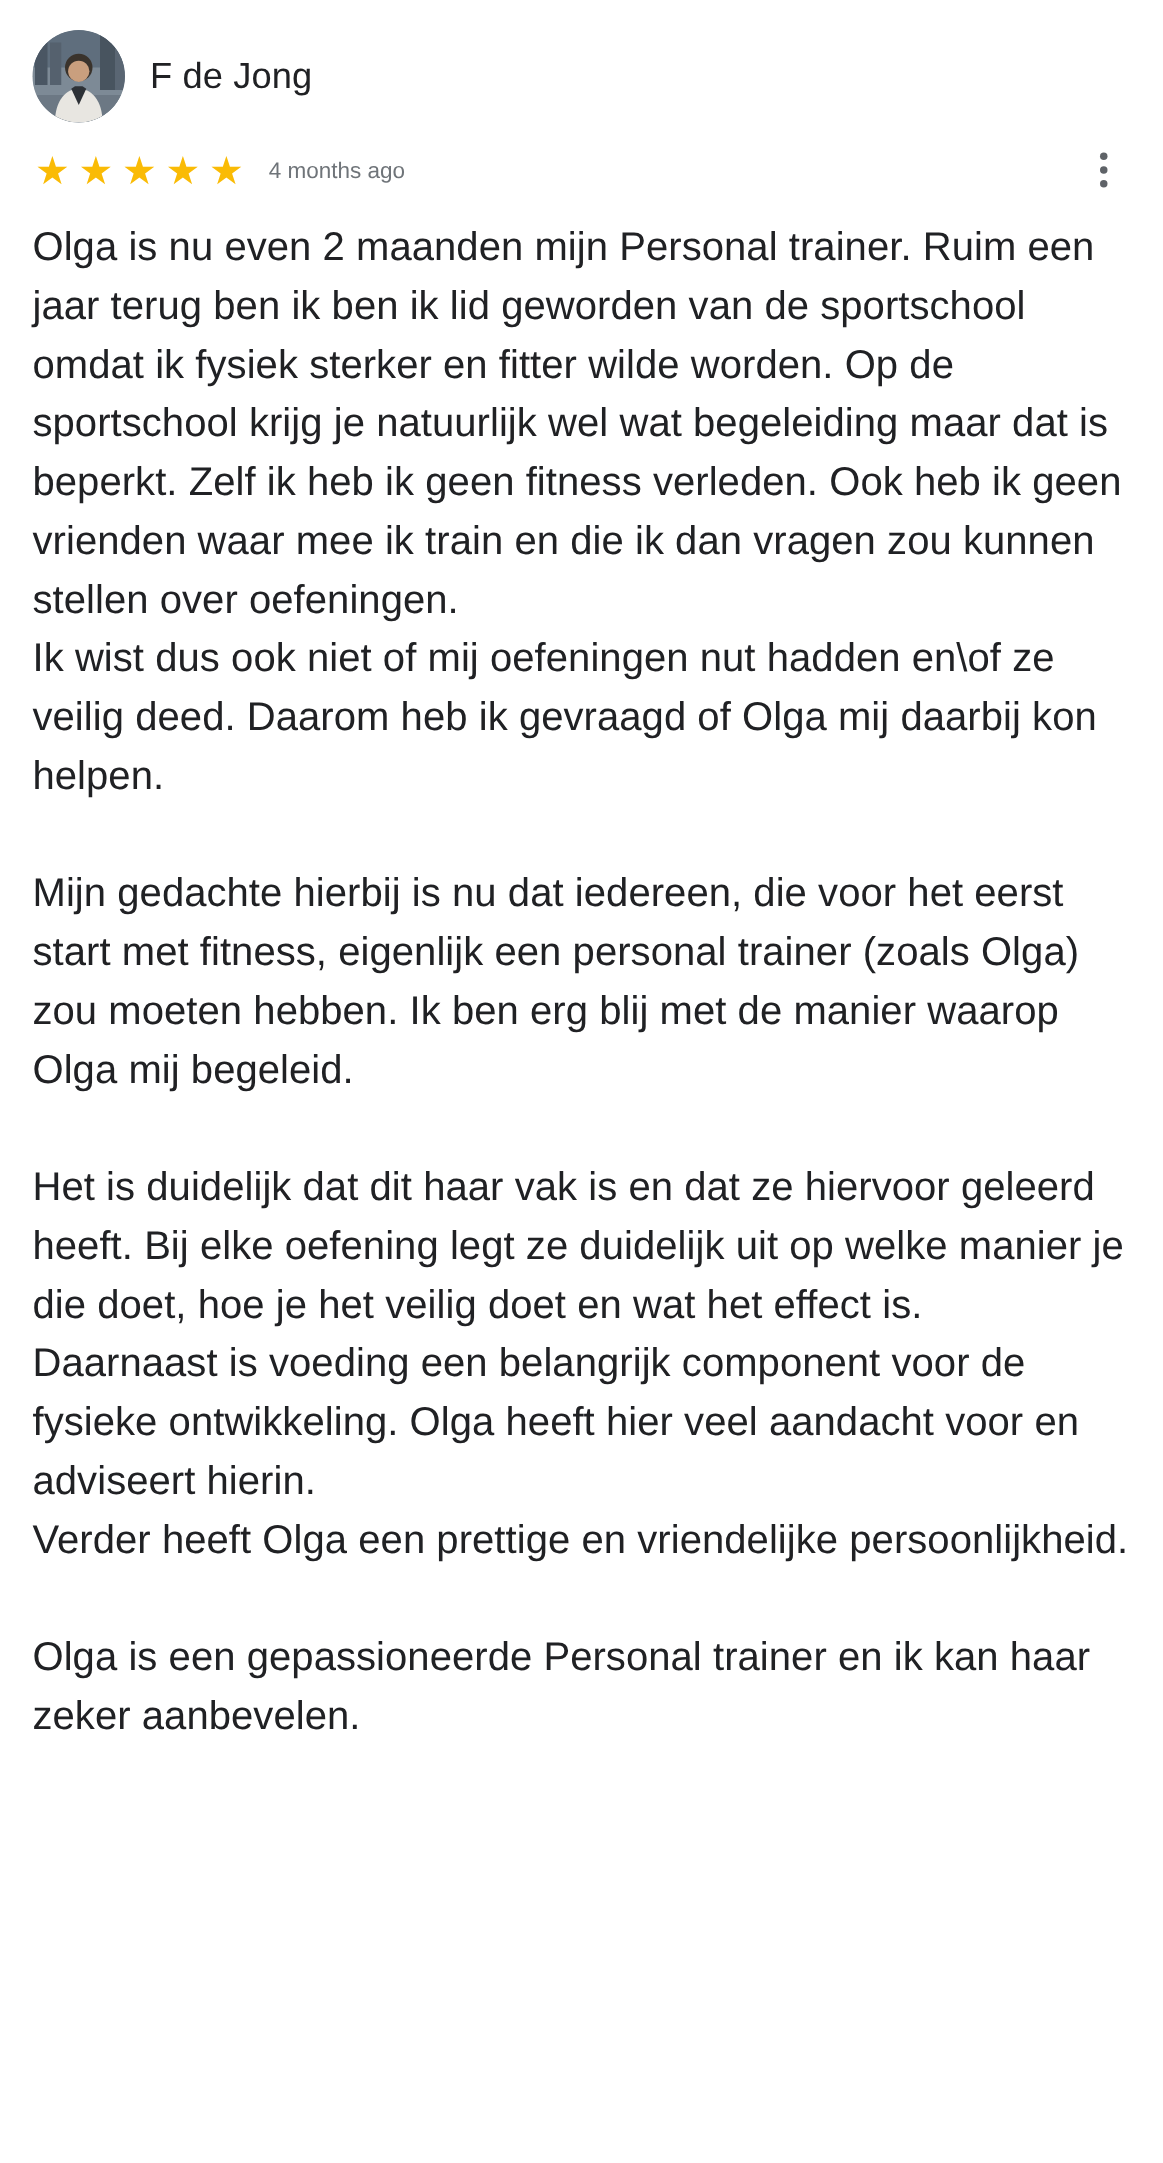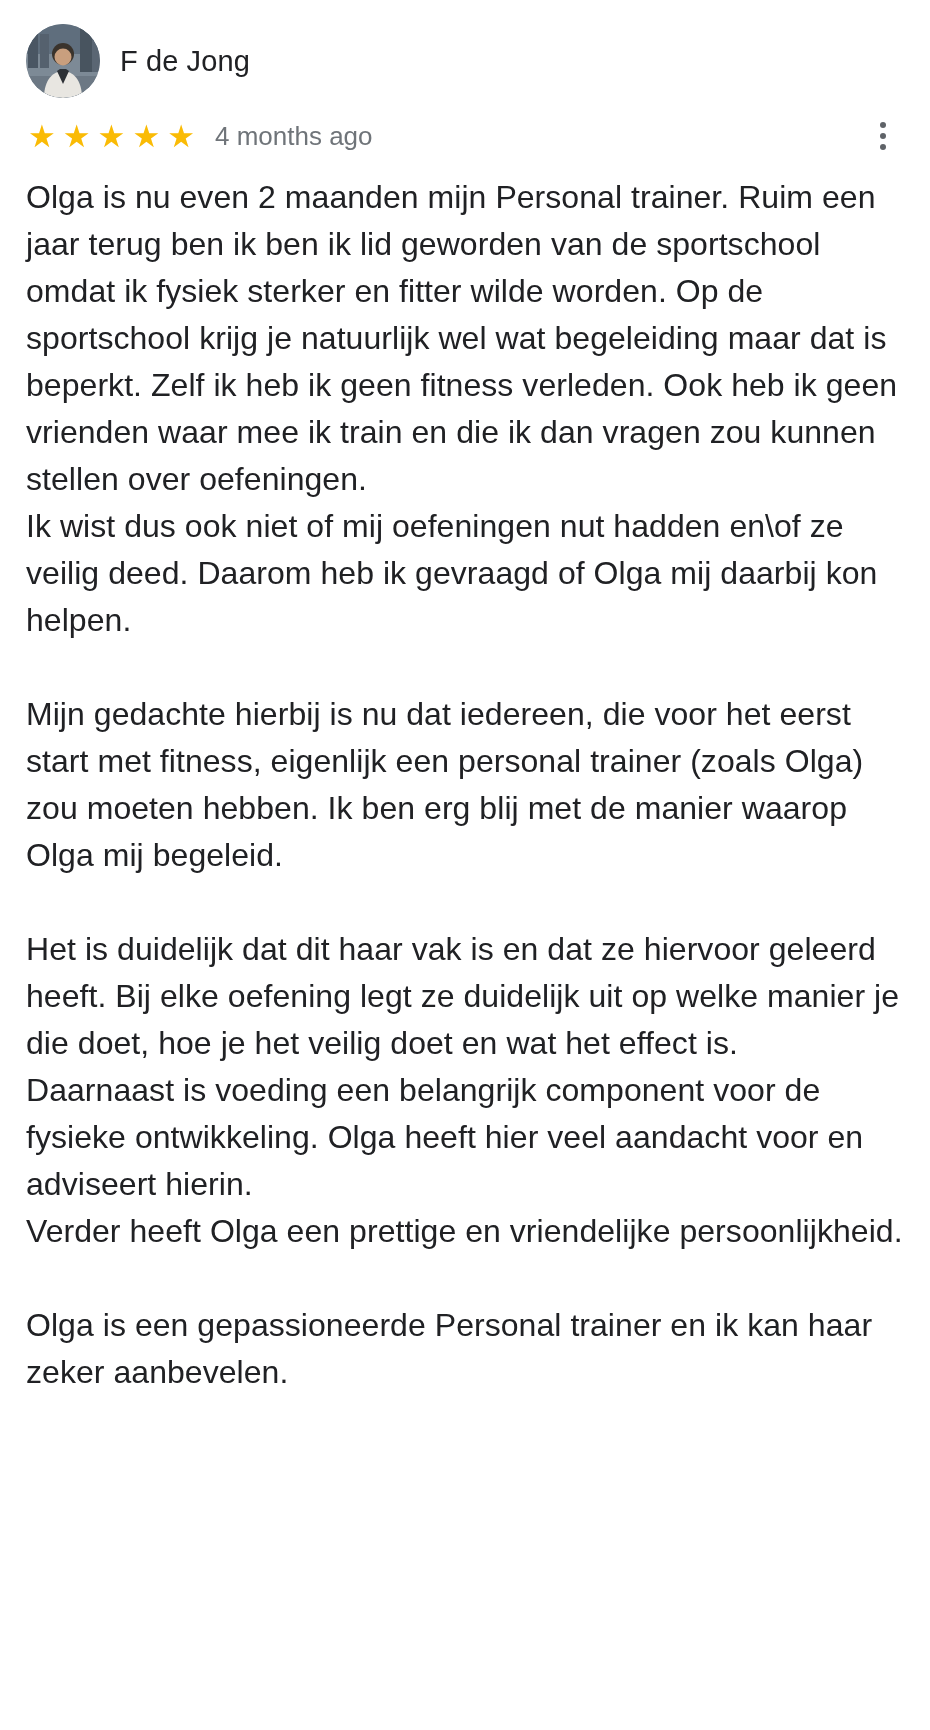--- a/index.html
+++ b/index.html
@@ -68,21 +68,21 @@
   }
   .star {
     font-size: 31px;
     line-height: 1;
     color: #fabb05;
     letter-spacing: 0;
   }
 
   .review-time {
     margin-left: 20px;
-    font-size: 26px;
+    font-size: 18px;
     color: #6f7479;
     line-height: 1;
   }
 
   .more-menu {
     position: absolute;
     right: 4px;
     top: 50%;
     transform: translateY(-50%);
     width: 34px;

